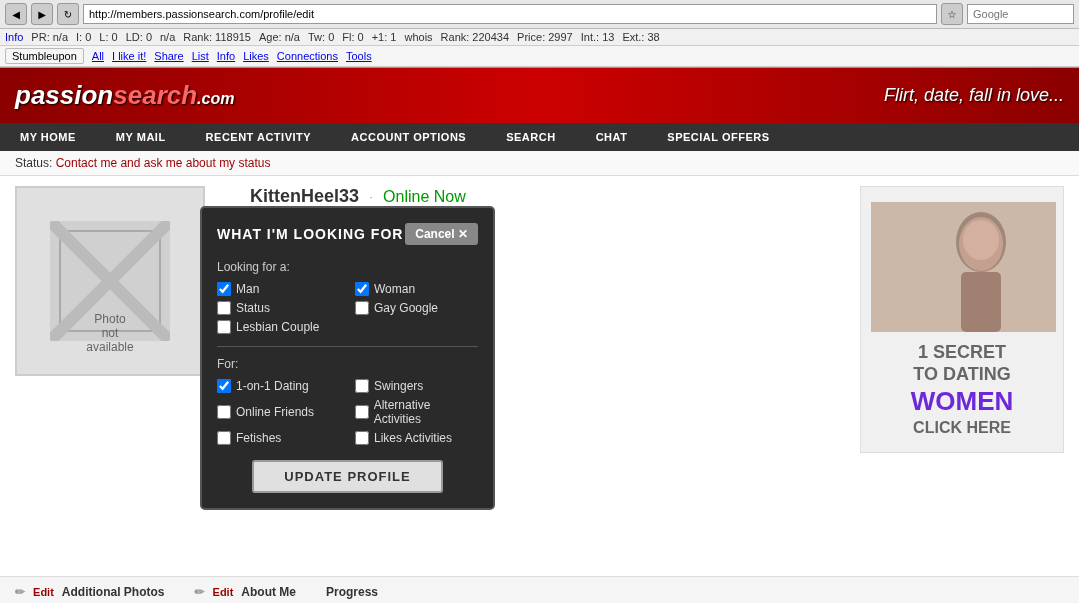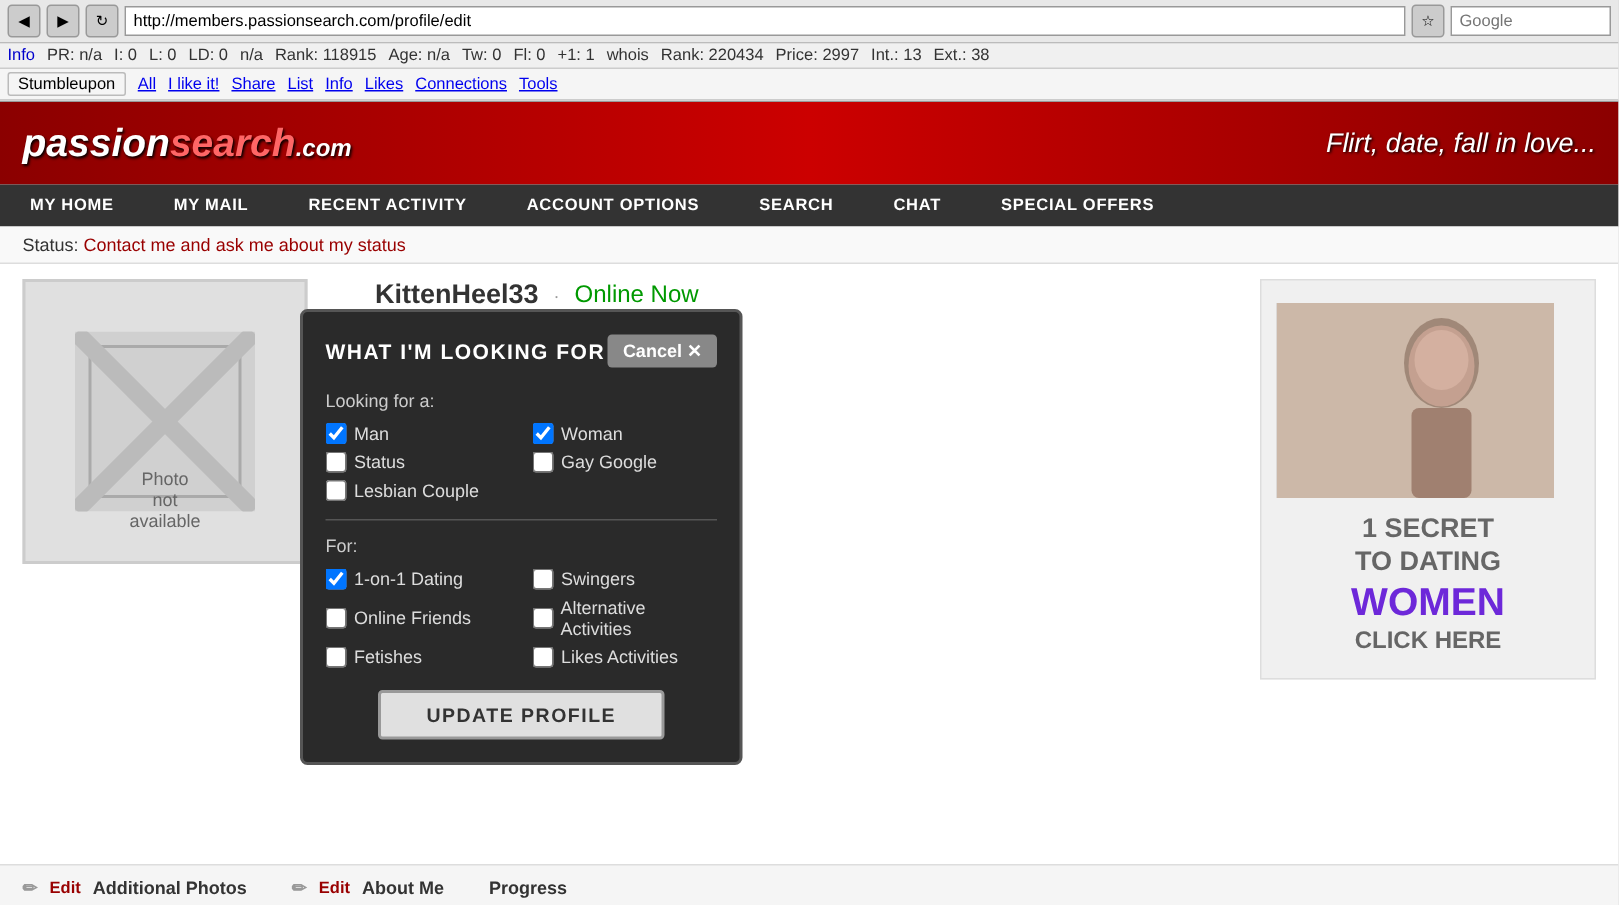--- a/index.html
+++ b/index.html
@@ -47,21 +47,21 @@
     .username { font-size: 18px; font-weight: bold; color: #333; }
     .online-status { color: #009900; font-size: 16px; }
     .separator { color: #999; }
     .tagline-text { color: #666; font-size: 12px; margin-bottom: 10px; }
 
     .profile-links { display: flex; flex-direction: column; gap: 5px; }
     .profile-link { color: #990000; text-decoration: none; font-size: 12px; font-weight: bold; }
     .edit-link { display: flex; align-items: center; gap: 4px; }
 
     
-    .sidebar-right { width: 224px; flex-shrink: 0; }
+    .sidebar-right { width: 204px; flex-shrink: 0; }
     .promo-box { background: #f0f0f0; border: 1px solid #ddd; text-align: center; padding: 15px 10px; }
     .promo-photo { width: 185px; height: 130px; background: #ccc; overflow: hidden; display: flex; align-items: center; justify-content: center; margin-bottom: 10px; }
 
     
     .modal { position: absolute; top: 30px; left: 200px; width: 295px; background: #2a2a2a; border: 2px solid #555; border-radius: 5px; padding: 15px; z-index: 100; }
     .modal-header { display: flex; justify-content: space-between; align-items: center; margin-bottom: 15px; }
     .modal-title { color: white; font-size: 14px; font-weight: bold; letter-spacing: 1px; }
     .cancel-btn { background: #888; color: white; border: none; padding: 4px 10px; border-radius: 3px; cursor: pointer; font-size: 12px; font-weight: bold; }
 
     .modal-section-label { color: #ccc; font-size: 12px; margin-bottom: 8px; }

